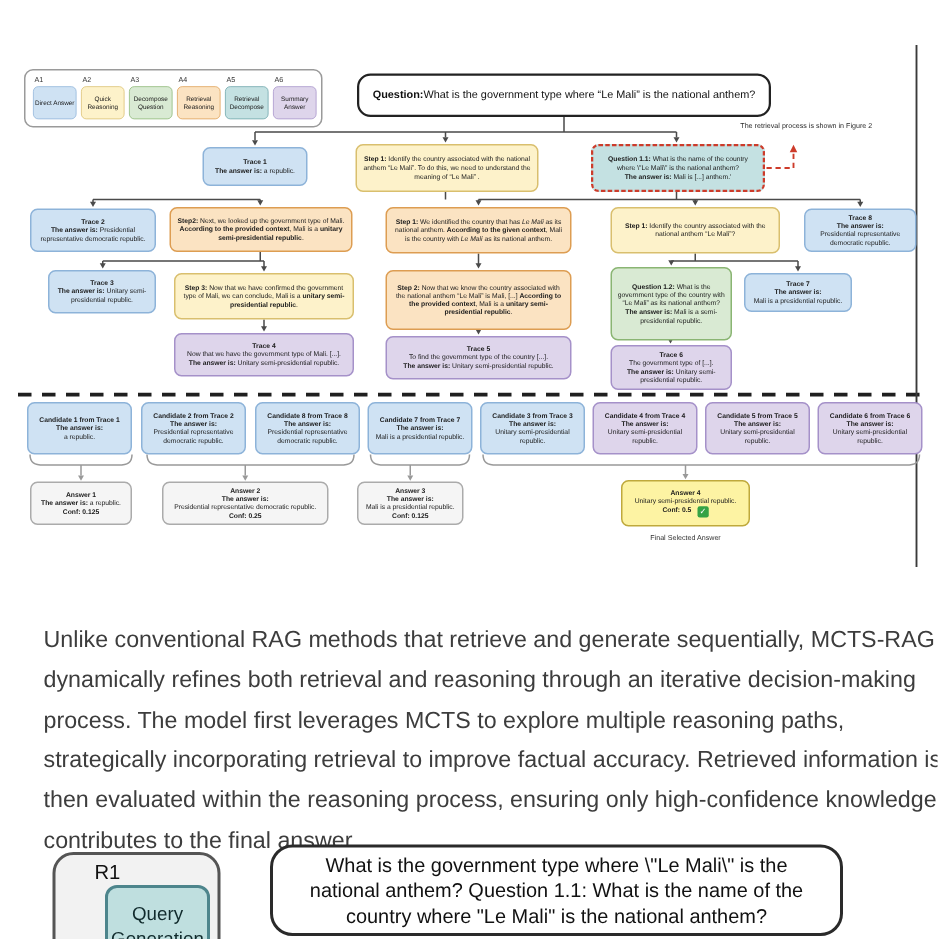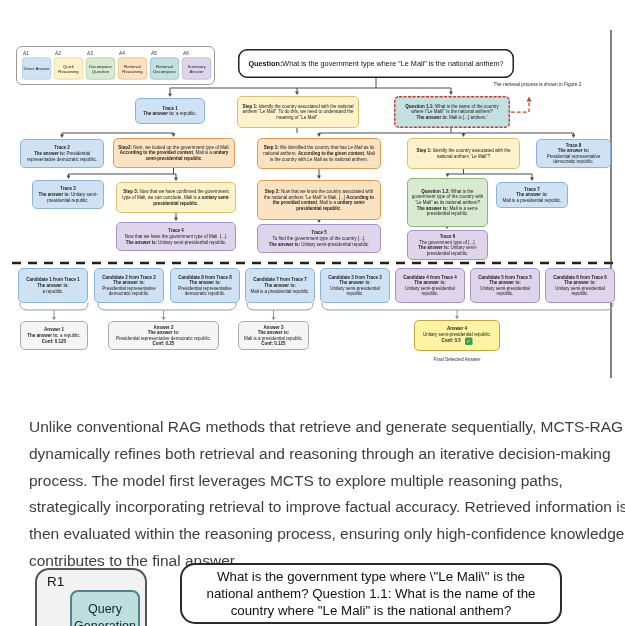--- a/index.html
+++ b/index.html
@@ -41,21 +41,21 @@
   #final-caption{position:absolute;left:824px;top:712px;width:180px;text-align:center;
     font-size:9.5px;color:#333;}
 
   
   #para{position:absolute;left:13px;top:398px;width:604px;margin:16px;font-size:15.5px;
     line-height:26.8px;color:#3d3d3d;}
 
   
   #r1-outer{position:absolute;left:35px;top:568px;width:112px;height:80px;box-sizing:border-box;
     border:2px solid #555;border-radius:14px;background:#f2f2f2;}
-  #r1-label{position:absolute;left:10px;top:4px;font-size:13.5px;color:#111;}
+  #r1-label{position:absolute;left:26px;top:4px;font-size:13.5px;color:#111;}
   #query-gen{position:absolute;left:33px;top:20px;width:70px;height:70px;box-sizing:border-box;
     border:2px solid #4d858c;border-radius:8px;background:#bfdfdf;color:#102a2c;
     font-size:12.5px;line-height:1.35;display:flex;align-items:flex-start;justify-content:center;
     text-align:center;padding-top:9px;}
   #q-bottom{position:absolute;left:180px;top:563px;width:382px;height:61px;box-sizing:border-box;
     border:2px solid #2a2a2a;border-radius:15px;background:#fff;display:flex;align-items:center;
     justify-content:center;text-align:center;font-size:13.3px;line-height:1.3;color:#111;
     padding:4px 12px;}
 </style>
 </head>

